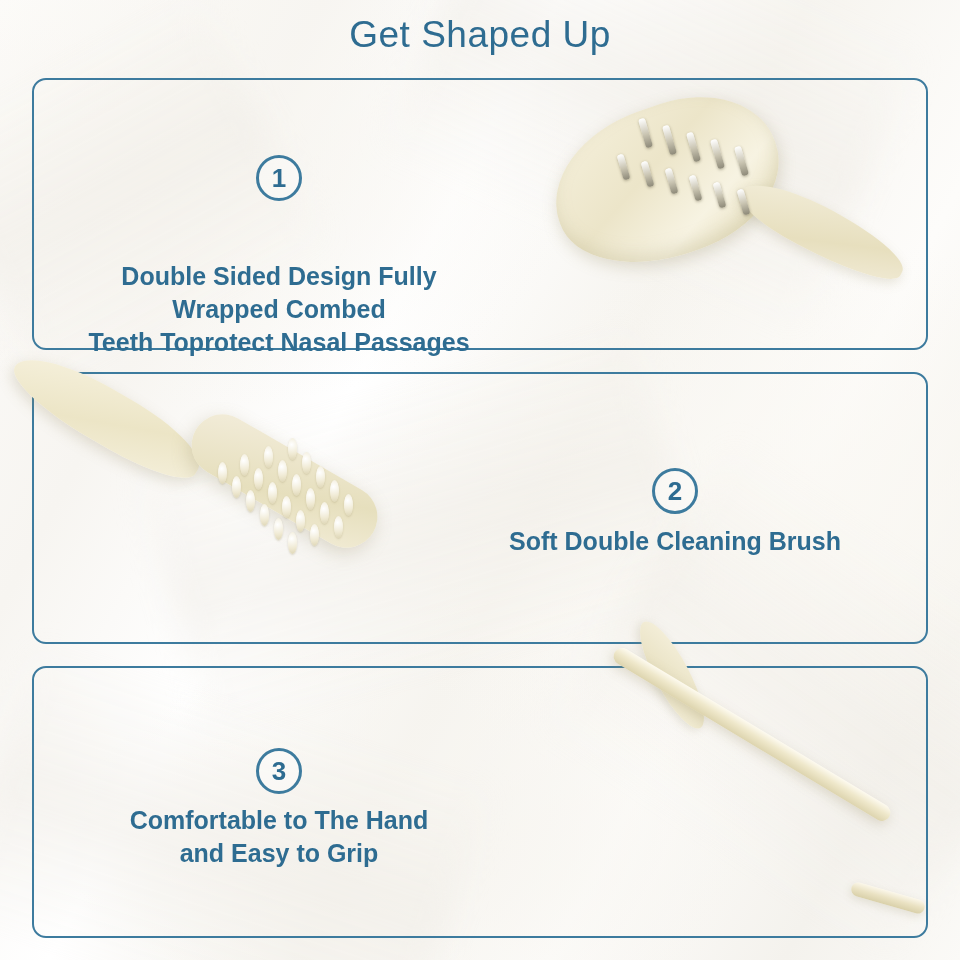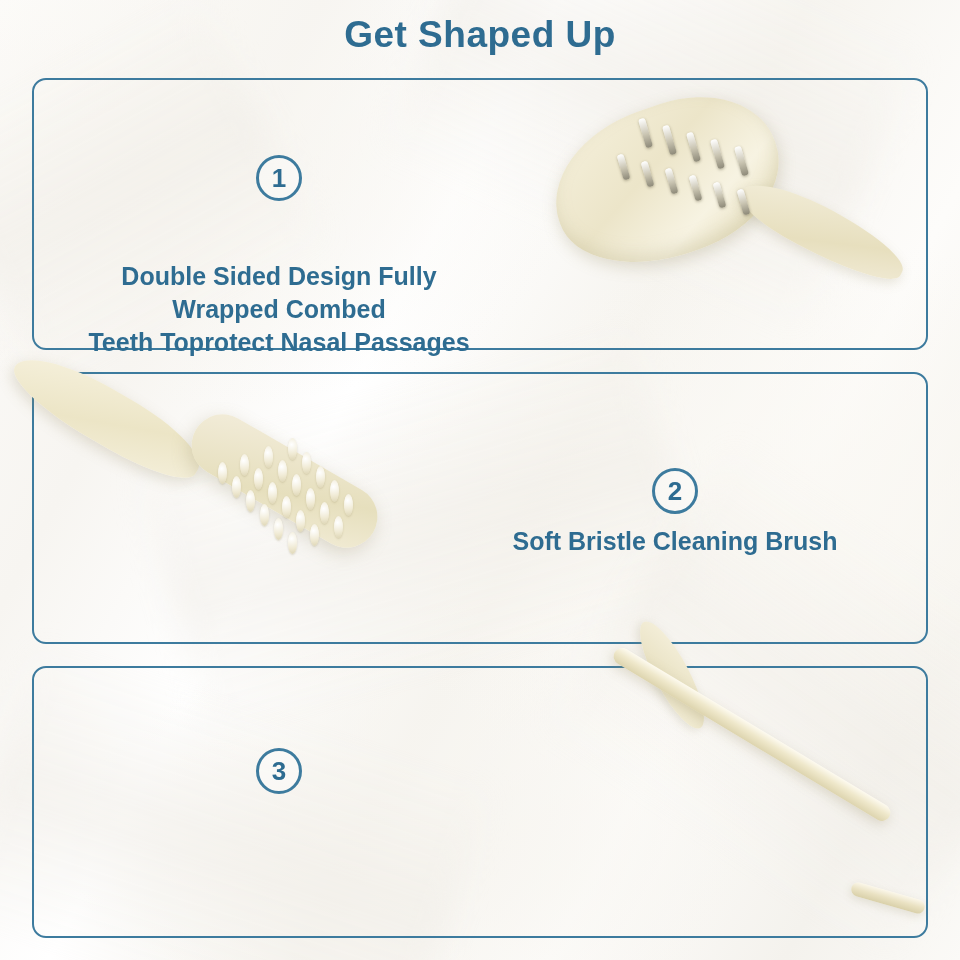--- a/index.html
+++ b/index.html
@@ -34,21 +34,21 @@
     filter: blur(14px);
   }
 
   .title {
     position: absolute;
     top: 14px;
     left: 0;
     width: 960px;
     text-align: center;
     font-size: 37px;
-    font-weight: bold;
+    font-weight: normal;
     color: #2e6c91;
     letter-spacing: 0.5px;
   }
 
   .card {
     position: absolute;
     left: 32px;
     width: 896px;
     border: 2px solid #3d7b9e;
     border-radius: 14px;
@@ -251,23 +251,25 @@
     <div class="bristle" style="left:288px; top:130px;"></div>
     <div class="bristle" style="left:302px; top:144px;"></div>
 
     <div class="bristle" style="left:256px; top:66px;"></div>
     <div class="bristle" style="left:270px; top:80px;"></div>
     <div class="bristle" style="left:284px; top:94px;"></div>
     <div class="bristle" style="left:298px; top:108px;"></div>
     <div class="bristle" style="left:312px; top:122px;"></div>
   </div>
   <div class="badge" style="left:652px; top:468px;">2</div>
-  <div class="caption" style="left:455px; top:525px; width:440px;">Soft Bristle Cleaning Brush</div>
+  <div class="caption" style="left:455px; top:525px; width:440px;">Soft Double Cleaning Brush</div>
 
   <div class="card" id="card-3"></div>
   <div id="handle-wrap">
     <div id="handle-top"></div>
     <div id="handle-rod"></div>
     <div id="handle-tip"></div>
   </div>
   <div class="badge" style="left:256px; top:748px;">3</div>
+  <div class="caption" style="left:48px; top:804px; width:462px;">Comfortable to The Hand
+and Easy to Grip</div>
 
 </div>
 
 </body></html>

